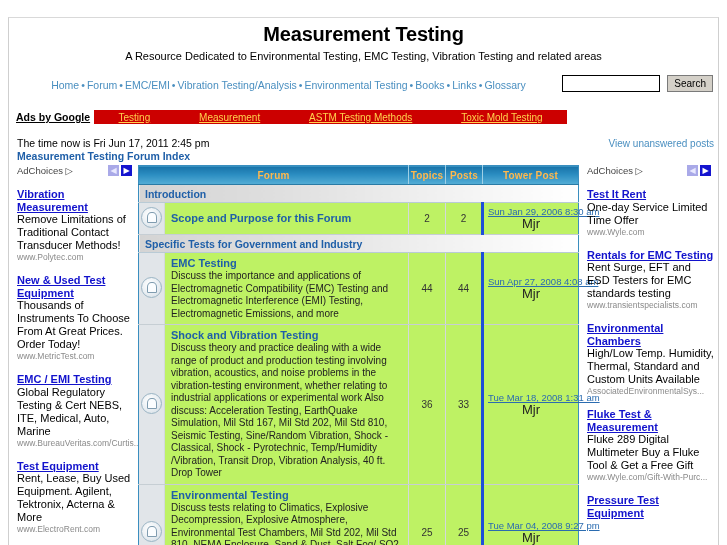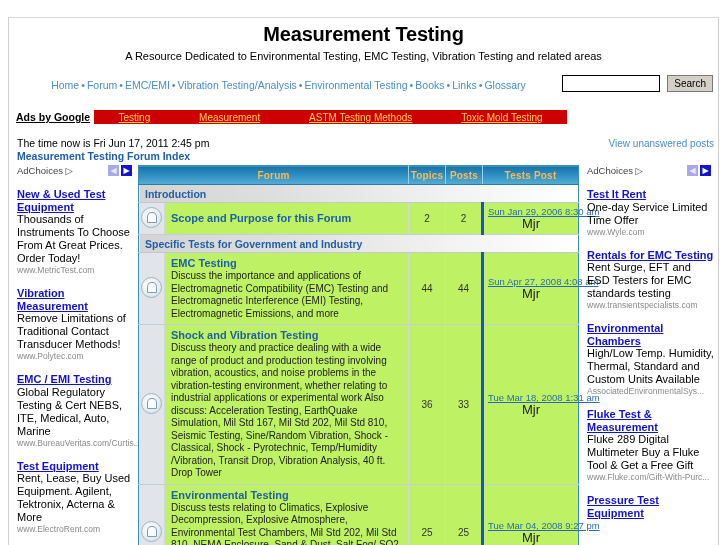--- a/index.html
+++ b/index.html
@@ -338,28 +338,28 @@
     <div class="col-left">
       <div class="adchoices-row">
         <span class="adchoices-label"><span>AdChoices</span> ▷</span>
         <span class="adc-arrows">
           <span class="adc-arrow prev">◀</span>
           <span class="adc-arrow next">▶</span>
         </span>
       </div>
 
       <div class="ad-unit">
+        <a href="#" class="ad-title">Vibration Measurement</a>
+        <div class="ad-text">Remove Limitations of Traditional Contact Transducer Methods!</div>
+        <div class="ad-url">www.Polytec.com</div>
+      </div>
+      <div class="ad-unit">
         <a href="#" class="ad-title">New &amp; Used Test Equipment</a>
         <div class="ad-text">Thousands of Instruments To Choose From At Great Prices. Order Today!</div>
         <div class="ad-url">www.MetricTest.com</div>
-      </div>
-      <div class="ad-unit">
-        <a href="#" class="ad-title">Vibration Measurement</a>
-        <div class="ad-text">Remove Limitations of Traditional Contact Transducer Methods!</div>
-        <div class="ad-url">www.Polytec.com</div>
       </div>
       <div class="ad-unit">
         <a href="#" class="ad-title">EMC / EMI Testing</a>
         <div class="ad-text">Global Regulatory Testing &amp; Cert NEBS, ITE, Medical, Auto, Marine</div>
         <div class="ad-url">www.BureauVeritas.com/Curtis...</div>
       </div>
       <div class="ad-unit">
         <a href="#" class="ad-title">Test Equipment</a>
         <div class="ad-text">Rent, Lease, Buy Used Equipment. Agilent, Tektronix, Acterna &amp; More</div>
         <div class="ad-url">www.ElectroRent.com</div>
@@ -377,21 +377,21 @@
           <col>
           <col style="width:37px">
           <col style="width:37px">
           <col style="width:96px">
         </colgroup>
         <tbody>
             <tr>
           <th colspan="2" class="col-header-forum">Forum</th>
           <th>Topics</th>
           <th>Posts</th>
-          <th>Tests Post</th>
+          <th>Tower Post</th>
         </tr>
 
         <tr class="cat-row">
           <td colspan="5"><a href="#" class="cat-title">Introduction</a></td>
         </tr>
         <tr class="forum-row">
           <td class="icon-cell">
             <span class="folder-icon"></span>
           </td>
           <td class="name-cell">
@@ -479,21 +479,21 @@
         <div class="ad-url">www.transientspecialists.com</div>
       </div>
       <div class="ad-unit">
         <a href="#" class="ad-title">Environmental Chambers</a>
         <div class="ad-text">High/Low Temp. Humidity, Thermal, Standard and Custom Units Available</div>
         <div class="ad-url">AssociatedEnvironmentalSys...</div>
       </div>
       <div class="ad-unit">
         <a href="#" class="ad-title">Fluke Test &amp; Measurement</a>
         <div class="ad-text">Fluke 289 Digital Multimeter Buy a Fluke Tool &amp; Get a Free Gift</div>
-        <div class="ad-url">www.Fluke.com/Gift-With-Purc...</div>
+        <div class="ad-url">www.Wyle.com/Gift-With-Purc...</div>
       </div>
       <div class="ad-unit">
         <a href="#" class="ad-title">Pressure Test Equipment</a>
       </div>
     </div>
 
   </div>
 </div>
 
 </body></html>

